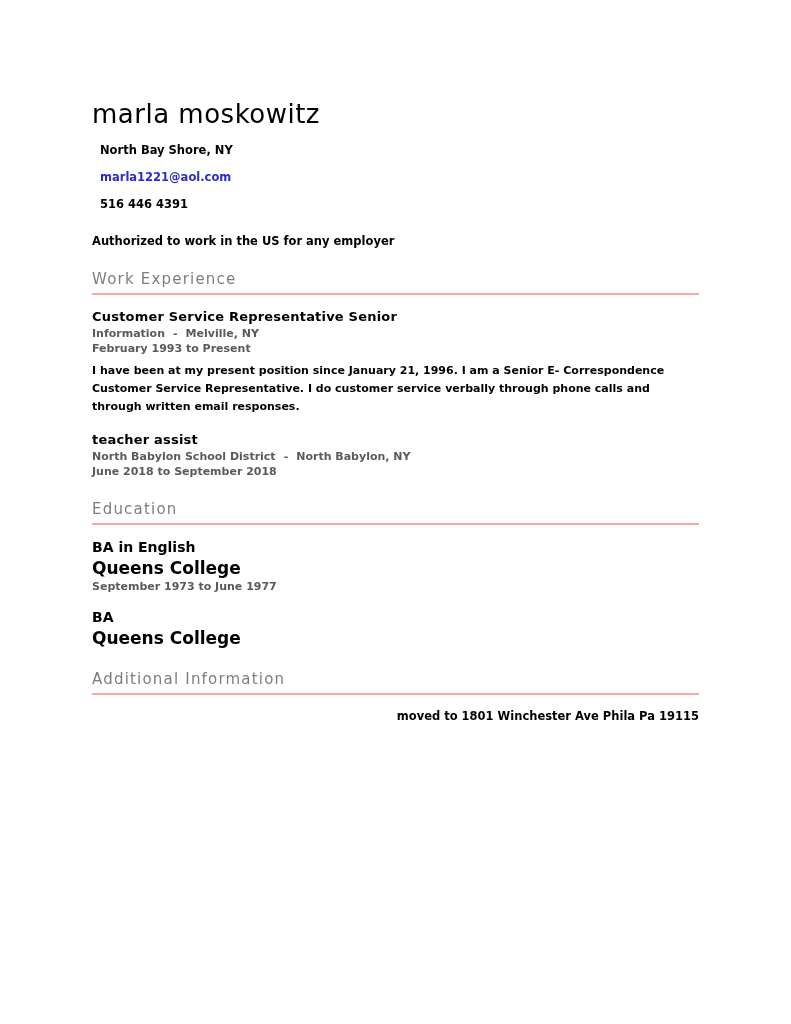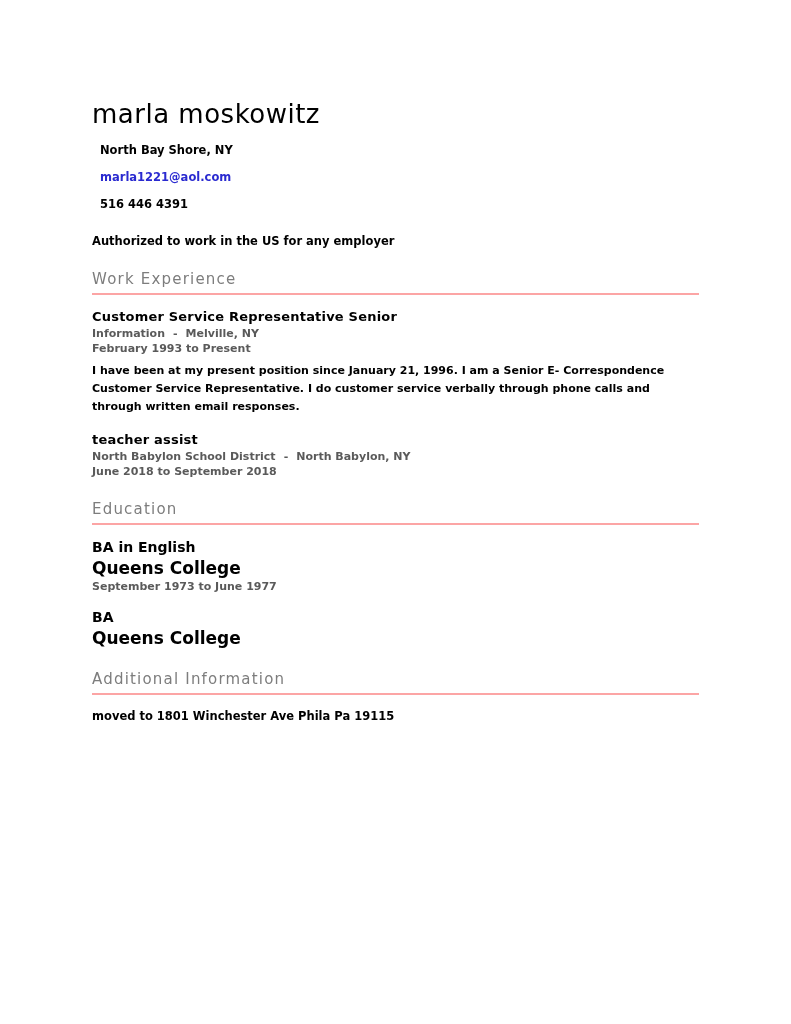--- a/index.html
+++ b/index.html
@@ -122,20 +122,21 @@
     font-size: 11px;
     font-weight: bold;
     color: #5a5a5a;
     margin: 0;
   }
   .additional-text {
     font-size: 11.5px;
     font-weight: bold;
     color: #000;
     margin: 0;
+    text-align: right;
   }
 </style>
 </head>
 <body>
 
 <div class="page">
   <div class="resume">
 
     <div>
       <h1 class="name">marla moskowitz</h1>

